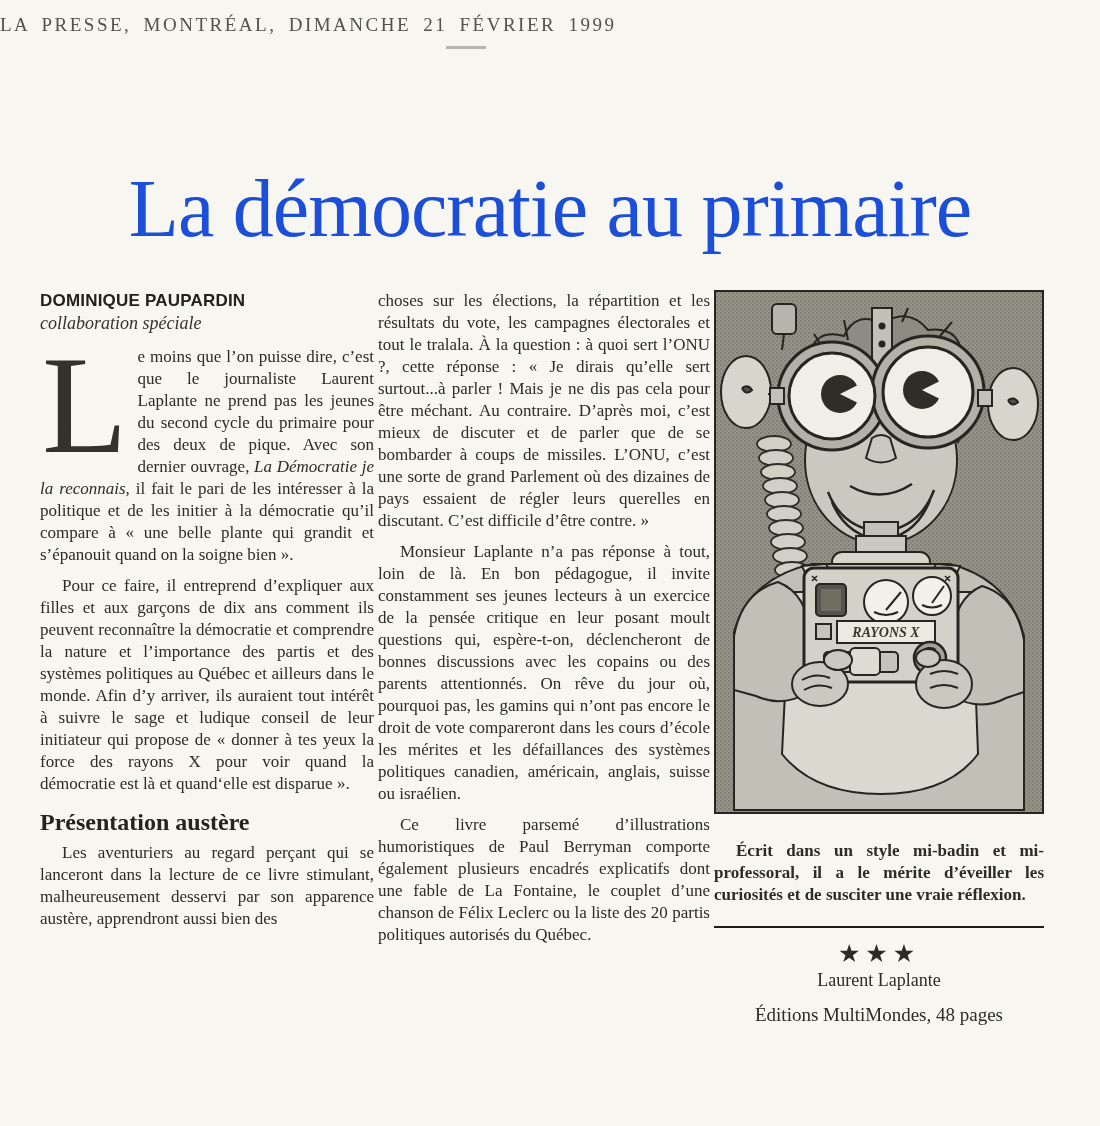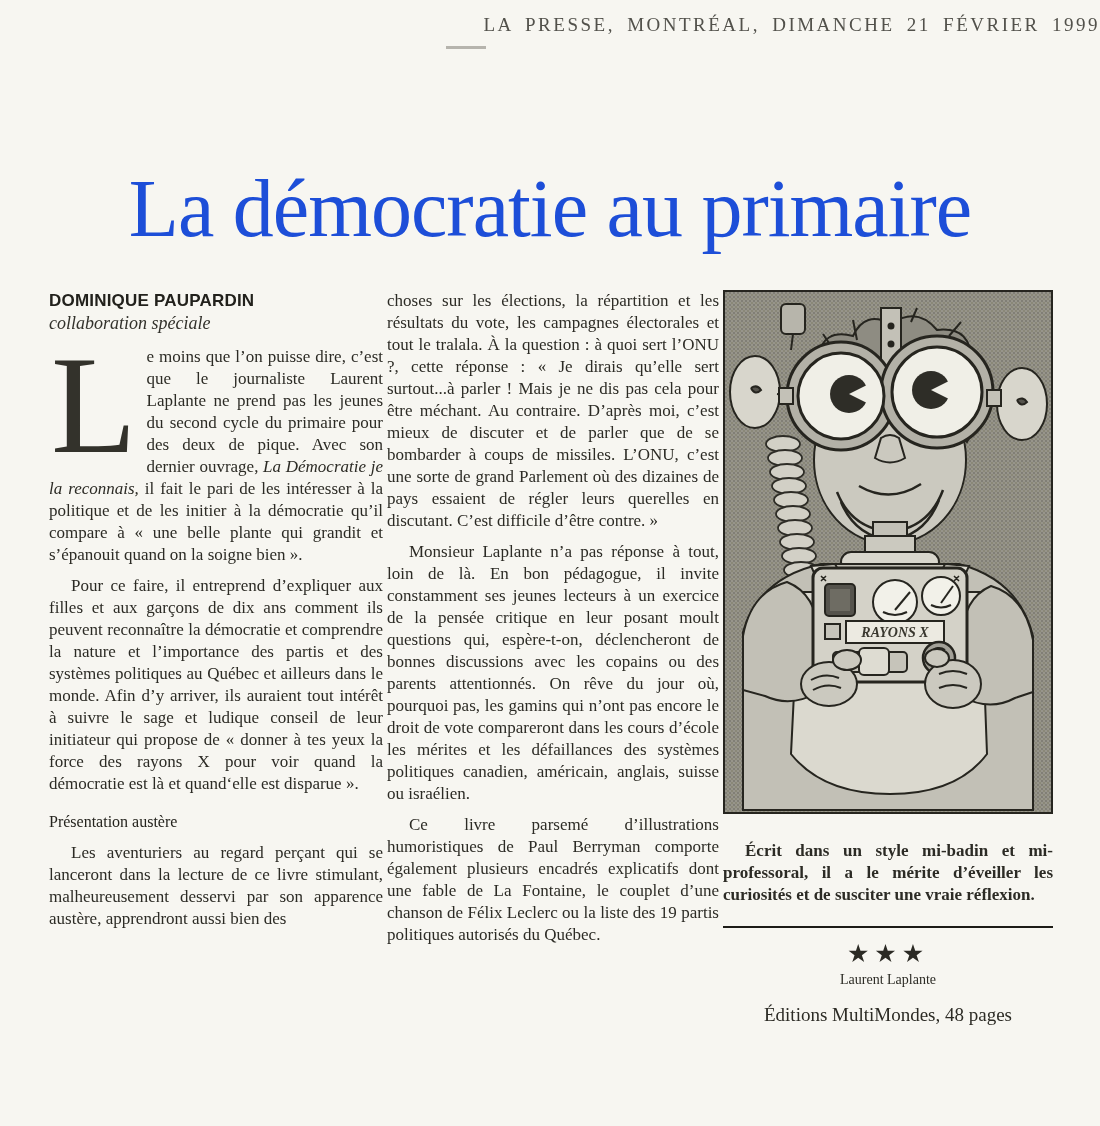--- a/index.html
+++ b/index.html
@@ -4,54 +4,54 @@
 <style>
   * { margin:0; padding:0; box-sizing:border-box; }
   html,body { background:#dcdbd6; }
   .page {
     position:relative; width:1100px; height:1126px;
     background:#f7f6f1; overflow:hidden; color:#2b2a24;
     font-family:"Liberation Serif", serif;
   }
   .masthead {
     position:absolute; top:14px; left:0; width:100%;
-    text-align:right; font-size:19px; letter-spacing:2.5px; word-spacing:5px;
+    text-align:left; font-size:19px; letter-spacing:2.5px; word-spacing:5px;
     color:#52514b;
   }
   .masthead-dash { position:absolute; top:46px; left:446px; width:40px; height:3px; background:#b6b4ad; }
   .headline {
     position:absolute; top:162px; left:0; width:100%;
     text-align:center; font-size:82px; font-weight:400; letter-spacing:-1px;
     color:#1d4ed8;
   }
   .columns {
     position:absolute; top:290px; left:40px; width:1022px;
-    display:flex; gap:4px;justify-content:center;
+    display:flex; gap:4px;
   }
   .col { font-size:17px; line-height:22px; text-align:justify; color:#2c2b25; }
   .col1 { width:334px; } .col2 { width:332px; } .col3 { width:330px; }
   .byline-author { font-family:"Liberation Sans", sans-serif; font-weight:bold; font-size:17px; letter-spacing:.2px; color:#22211c; }
   .byline-role { font-style:italic; font-size:18px; margin-bottom:12px; color:#33322c; }
   .bp { margin-bottom:9px; }
   .indent { text-indent:22px; }
   .dropcap {
     float:left; font-size:140px; line-height:102px;
     padding:8px 10px 2px 2px; color:#33322b;
   }
-  .subhead { font-weight:normal; font-size:16px; margin:16px 0 9px 0; text-align:left; color:#24231d; }
+  .subhead { font-weight:bold; font-size:24px; margin:16px 0 9px 0; text-align:left; color:#24231d; }
   .illo-frame { width:330px; height:524px; border:2px solid #26251f; background:#86efac; }
   .credit { font-family:"Liberation Sans", sans-serif; font-size:11px; text-align:right; margin-top:5px; color:#3d3c36; }
   .credit .it { font-style:italic; }
   .caption { font-family:"Liberation Sans", sans-serif; font-weight:bold; font-size:19px; text-align:left; margin-top:3px; color:#201f1a; }
   .p7 { margin-top:26px;font-weight:bold; }
   .book-rule { height:2px; background:#1d1c17; margin-top:20px; }
   .book { text-align:center; margin-top:12px; }
   .stars { font-size:25px; letter-spacing:5px; color:#2b2a24; line-height:28px; }
   .book-title { font-size:17px; letter-spacing:1.3px; margin-top:5px; color:#26251f; }
-  .book-author { font-size:14px; margin-top:1px; }
+  .book-author { font-size:18px; margin-top:1px; }
   .book-pub { font-size:19px; margin-top:13px; }
 </style>
 </head>
 <body>
 
 <div class="page">
 
   <div class="masthead">LA PRESSE, MONTRÉAL, DIMANCHE 21 FÉVRIER 1999</div>
   <div class="masthead-dash"></div>
 
@@ -68,21 +68,21 @@
       <p class="bp indent">Pour ce faire, il entreprend d’expliquer aux filles et aux garçons de dix ans comment ils peuvent reconnaître la démocratie et comprendre la nature et l’importance des partis et des systèmes politiques au Québec et ailleurs dans le monde. Afin d’y arriver, ils auraient tout intérêt à suivre le sage et ludique conseil de leur initiateur qui propose de « donner à tes yeux la force des rayons X pour voir quand la démocratie est là et quand‘elle est disparue ».</p>
 
       <h2 class="subhead">Présentation austère</h2>
 
       <p class="bp indent">Les aventuriers au regard perçant qui se lanceront dans la lecture de ce livre stimulant, malheureusement desservi par son apparence austère, apprendront aussi bien des</p>
     </div>
 
     <div class="col col2">
       <p class="bp">choses sur les élections, la répartition et les résultats du vote, les campagnes électorales et tout le tralala. À la question : à quoi sert l’ONU ?, cette réponse : « Je dirais qu’elle sert surtout...à parler ! Mais je ne dis pas cela pour être méchant. Au contraire. D’après moi, c’est mieux de discuter et de parler que de se bombarder à coups de missiles. L’ONU, c’est une sorte de grand Parlement où des dizaines de pays essaient de régler leurs querelles en discutant. C’est difficile d’être contre. »</p>
       <p class="bp indent">Monsieur Laplante n’a pas réponse à tout, loin de là. En bon pédagogue, il invite constamment ses jeunes lecteurs à un exercice de la pensée critique en leur posant moult questions qui, espère-t-on, déclencheront de bonnes discussions avec les copains ou des parents attentionnés. On rêve du jour où, pourquoi pas, les gamins qui n’ont pas encore le droit de vote compareront dans les cours d’école les mérites et les défaillances des systèmes politiques canadien, américain, anglais, suisse ou israélien.</p>
-      <p class="bp indent">Ce livre parsemé d’illustrations humoristiques de Paul Berryman comporte également plusieurs encadrés explicatifs dont une fable de La Fontaine, le couplet d’une chanson de Félix Leclerc ou la liste des 19 partis politiques autorisés du Québec.</p>
+      <p class="bp indent">Ce livre parsemé d’illustrations humoristiques de Paul Berryman comporte également plusieurs encadrés explicatifs dont une fable de La Fontaine, le couplet d’une chanson de Félix Leclerc ou la liste des 20 partis politiques autorisés du Québec.</p>
     </div>
 
     <div class="col col3">
 
       <div class="illo-frame">
         <svg width="326" height="520" viewBox="0 0 326 520">
           <defs>
             <pattern id="ht" width="4" height="4" patternUnits="userSpaceOnUse">
               <rect width="4" height="4" fill="#97958b"></rect>
               <circle cx="1" cy="1" r="0.9" fill="#76746b"></circle>

